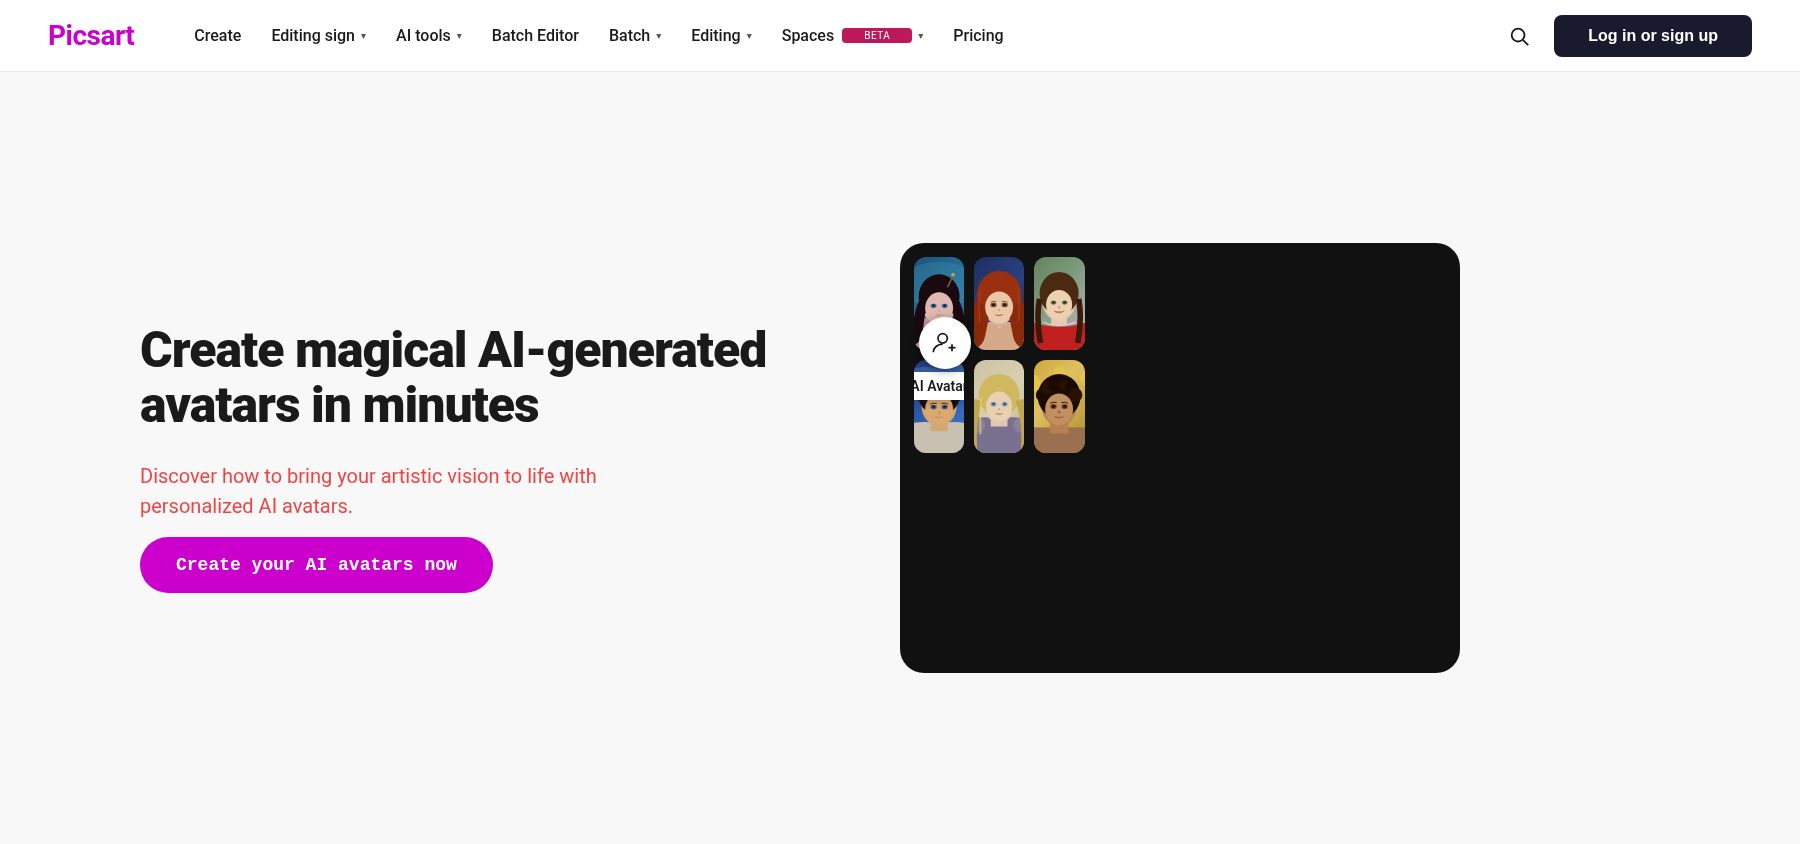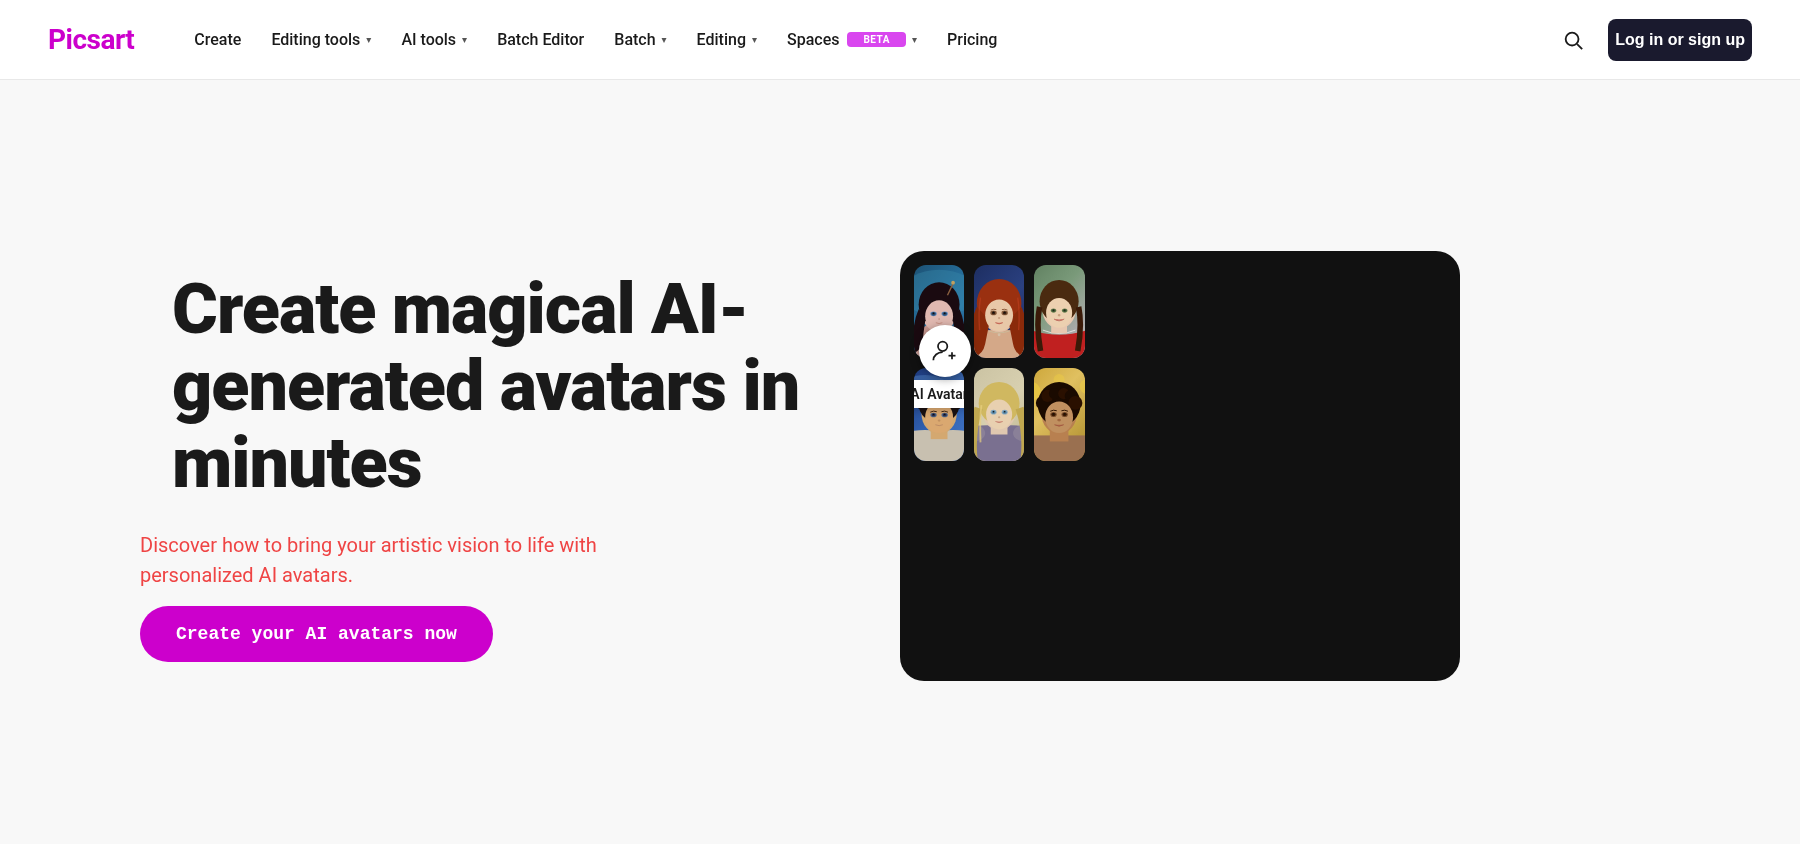--- a/index.html
+++ b/index.html
@@ -12,21 +12,21 @@
       font-family: -apple-system, BlinkMacSystemFont, 'Segoe UI', Roboto, sans-serif;
       background: #f8f8f8;
       width: 1800px;
       min-height: 844px;
       overflow-x: hidden;
     }
 
     
     header {
       background: #fff;
-      height: 80px;
+      height: 72px;
       display: flex;
       align-items: center;
       padding: 0 48px;
       border-bottom: 1px solid #e8e8e8;
       position: sticky;
       top: 0;
       z-index: 100;
     }
 
     .logo {
@@ -64,25 +64,25 @@
       text-decoration: none;
     }
 
     .nav-chevron {
       font-size: 10px;
       color: #555;
       margin-left: 2px;
     }
 
     .spaces-badge {
-      background: #d946ef;
+      background: #be185d;
       color: #fff;
       font-size: 10px;
-      font-weight: 700;
-      padding: 2px 16px;
+      font-weight: 400;
+      padding: 2px 22px;
       border-radius: 4px;
       margin-left: 4px;
       letter-spacing: 0.5px;
     }
 
     .header-right {
       display: flex;
       align-items: center;
       gap: 16px;
       margin-left: auto;
@@ -103,21 +103,21 @@
       height: 22px;
       stroke: #1a1a1a;
       fill: none;
       stroke-width: 2;
     }
 
     .login-btn {
       background: #1a1a2e;
       color: #fff;
       border: none;
-      padding: 12px 7px;
+      padding: 12px 34px;
       border-radius: 8px;
       font-size: 16px;
       font-weight: 600;
       cursor: pointer;
       white-space: nowrap;
     }
 
     
     main {
       display: flex;
@@ -126,27 +126,26 @@
       min-height: calc(844px - 72px);
       gap: 80px;
     }
 
     .hero-left {
       flex: 1;
       max-width: 680px;
     }
 
     .hero-title {
-      font-size: 70px;
+      font-size: 50px;
       font-weight: 900;
       line-height: 1.1;
       color: #1a1a1a;
       margin-bottom: 28px;
       letter-spacing: -1px;
-      margin-left: 32px;
     }
 
     .hero-subtitle {
       font-size: 20px;
       color: #ef4444;
       line-height: 1.5;
       margin-bottom: 16px;
       max-width: 520px;
     }
 
@@ -235,21 +234,21 @@
     <span class="logo-text">Picsart</span>
   </a>
 
   <nav>
 
     <a class="nav-item" href="#">
       <span>Create</span>
     </a>
 
     <a class="nav-item" href="#">
-      <span>Editing tools</span>
+      <span>Editing sign</span>
       <span class="nav-chevron">▾</span>
     </a>
 
     <a class="nav-item" href="#">
       <span>AI tools</span>
       <span class="nav-chevron">▾</span>
     </a>
 
     <a class="nav-item" href="#">
       <span>Batch Editor</span>

